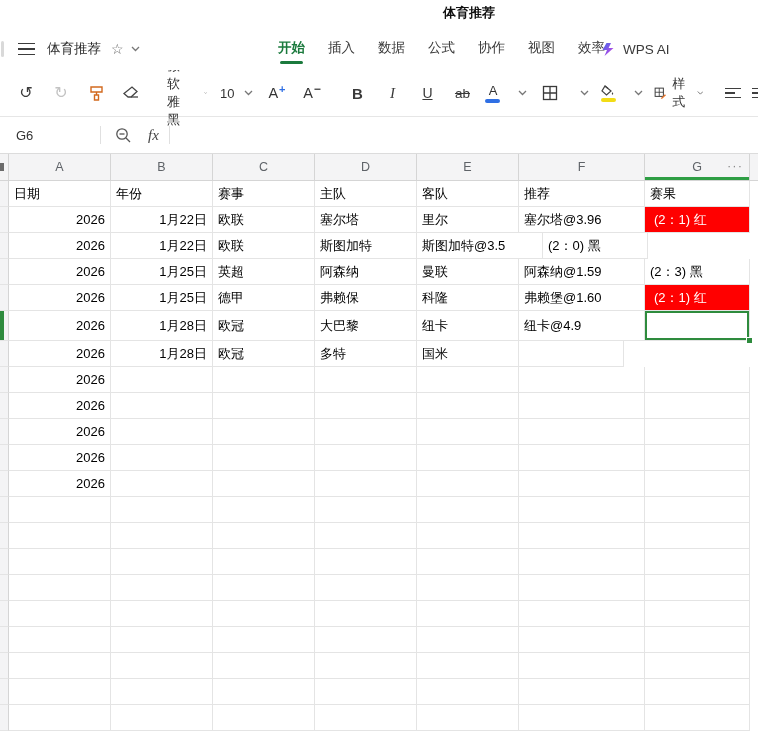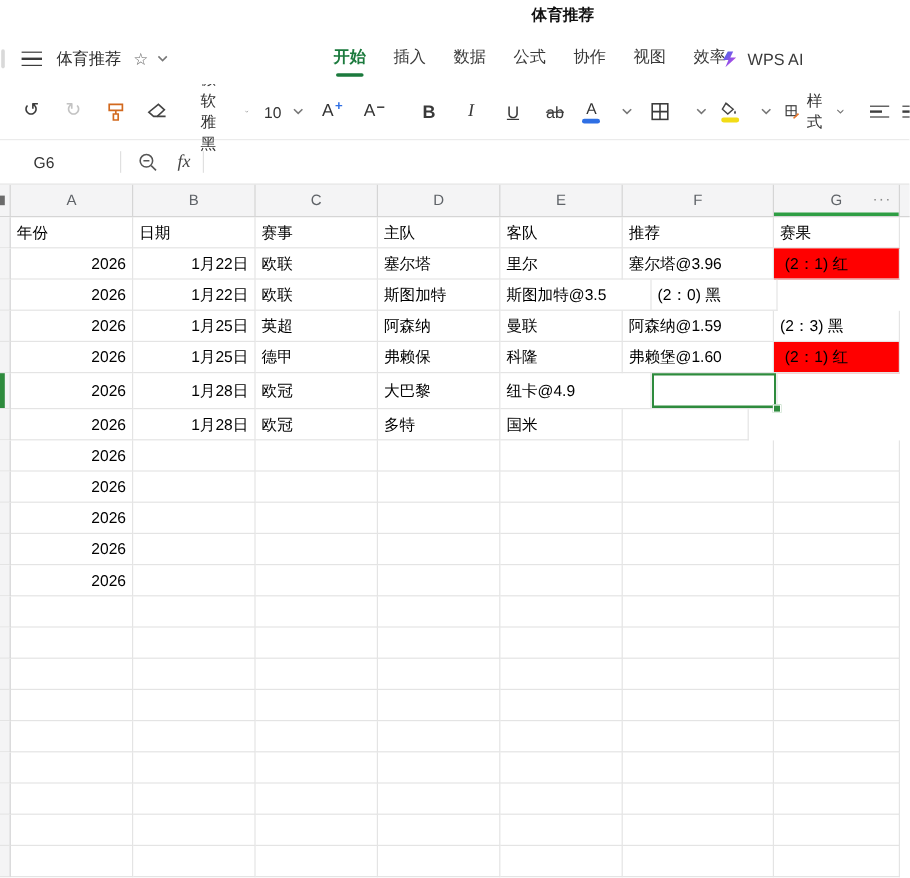--- a/index.html
+++ b/index.html
@@ -42,42 +42,42 @@
   .aminus sup { color:#444; font-size:12px; font-weight:700; position:relative; top:-4px; left:1px;}
   .colorbtn { display:flex; flex-direction:column; align-items:center; gap:2px; cursor:pointer; }
   .colorbtn .a { font-size:13px; color:#333; line-height:1; }
   .cbar { width:15px; height:4px; border-radius:2px; }
   .stylebtn { display:flex; align-items:center; gap:5px; font-size:13px; color:#333; cursor:pointer; }
   .alignicon { display:flex; flex-direction:column; gap:3px; width:16px; cursor:pointer; }
   .alignicon i { display:block; height:1.6px; background:#3f3f3f; }
 
   
   .formulabar { height:37px; background:#fff; border-bottom:1px solid #dcdcdc; display:flex; align-items:center; }
-  .namebox { width:100px; height:100%; display:flex; align-items:center; padding-left:28px; font-size:13px; color:#333; }
+  .namebox { width:100px; height:100%; display:flex; align-items:center; padding-left:16px; font-size:13px; color:#333; }
   .fsep { width:1px; height:18px; background:#e0e0e0; }
   .fbicon { margin:0 14px; display:flex; align-items:center; cursor:pointer; }
   .fx { font-style:italic; font-family:"Liberation Serif",serif; font-size:15px; color:#444; margin:0 10px 0 2px; cursor:pointer; }
   .formula-input { flex:1; height:100%; }
 
   
   .sheet { position:absolute; top:154px; left:0; right:0; bottom:0; background:#fff; }
   .colheaders { display:flex; height:27px; background:#f4f4f5; border-bottom:1px solid #d5d5d5; }
   .cornercell { width:9px; position:relative; border-right:1px solid #d5d5d5; background:#f4f4f5; }
   .cornercell i { position:absolute; left:0; top:9px; width:4px; height:8px; background:#6b6b6b; }
   .colhead { position:relative; display:flex; align-items:center; justify-content:center;
     font-size:12.5px; color:#5f6368; border-right:1px solid #d5d5d5; cursor:pointer; }
   .colhead.sel { box-shadow:inset 0 -3px 0 #2e9e44; }
   .colhead .more { position:absolute; right:6px; top:50%; transform:translateY(-58%); color:#8a8a8a; letter-spacing:1px; font-size:13px; }
   .gridrow { display:flex; }
   .rowhdr { width:9px; background:#f4f4f5; border-right:1px solid #d5d5d5; border-bottom:1px solid #e4e4e4; position:relative; }
   .rowhdr.active::before { content:""; position:absolute; left:0; top:0; bottom:0; width:4px; background:#2e8b3d; }
   .cell { border-right:1px solid #e4e4e4; border-bottom:1px solid #e4e4e4; font-size:13px; color:#000;
     display:flex; align-items:center; padding:0 5px; overflow:hidden; white-space:nowrap; cursor:cell; }
   .cell.num { justify-content:flex-end; }
-  .cell.red { background:#ff0000; color:#000000; padding-left:9px; }
+  .cell.red { background:#ff0000; color:#ffffff; padding-left:9px; }
   .cell.selcell { position:relative; box-shadow:inset 0 0 0 2px #2e8b3d; overflow:visible; z-index:2; }
   .cell.selcell .handle { position:absolute; right:-4px; bottom:-4px; width:7px; height:7px; background:#2e8b3d; border:1.5px solid #fff; }
 </style>
 </head>
 <body>
 
 <div class="titlebar">
   <div class="title">体育推荐</div>
 </div>
 
@@ -245,22 +245,22 @@
       <div class="colhead" style="width: 102px;">B</div>
       <div class="colhead" style="width: 102px;">C</div>
       <div class="colhead" style="width: 102px;">D</div>
       <div class="colhead" style="width: 102px;">E</div>
       <div class="colhead" style="width: 126px;">F</div>
       <div class="colhead sel" style="width: 105px;">G<span class="more">···</span></div>
     </div>
   <div id="gridrows">
       <div class="gridrow">
         <div class="rowhdr" style="height: 26px;"></div>
+        <div class="cell" style="width: 102px; height: 26px;">日期</div>
         <div class="cell" style="width: 102px; height: 26px;">年份</div>
-        <div class="cell" style="width: 102px; height: 26px;">日期</div>
         <div class="cell" style="width: 102px; height: 26px;">赛事</div>
         <div class="cell" style="width: 102px; height: 26px;">主队</div>
         <div class="cell" style="width: 102px; height: 26px;">客队</div>
         <div class="cell" style="width: 126px; height: 26px;">推荐</div>
         <div class="cell" style="width: 105px; height: 26px;">赛果</div>
       </div>
       <div class="gridrow">
         <div class="rowhdr" style="height: 26px;"></div>
         <div class="cell num" style="width: 102px; height: 26px;">2026</div>
         <div class="cell num" style="width: 102px; height: 26px;">1月22日</div>
@@ -298,20 +298,21 @@
         <div class="cell" style="width: 102px; height: 26px;">科隆</div>
         <div class="cell" style="width: 126px; height: 26px;">弗赖堡@1.60</div>
         <div class="cell red" style="width: 105px; height: 26px;">(2：1) 红</div>
       </div>
       <div class="gridrow">
         <div class="rowhdr active" style="height: 30px;"></div>
         <div class="cell num" style="width: 102px; height: 30px;">2026</div>
         <div class="cell num" style="width: 102px; height: 30px;">1月28日</div>
         <div class="cell" style="width: 102px; height: 30px;">欧冠</div>
         <div class="cell" style="width: 102px; height: 30px;">大巴黎</div>
+        <div class="cell" style="width: 102px; height: 30px;">纽卡</div>
         <div class="cell" style="width: 126px; height: 30px;">纽卡@4.9</div>
         <div class="cell selcell" style="width: 105px; height: 30px;">
           <div class="handle"></div>
         </div>
       </div>
       <div class="gridrow">
         <div class="rowhdr" style="height: 26px;"></div>
         <div class="cell num" style="width: 102px; height: 26px;">2026</div>
         <div class="cell num" style="width: 102px; height: 26px;">1月28日</div>
         <div class="cell" style="width: 102px; height: 26px;">欧冠</div>

